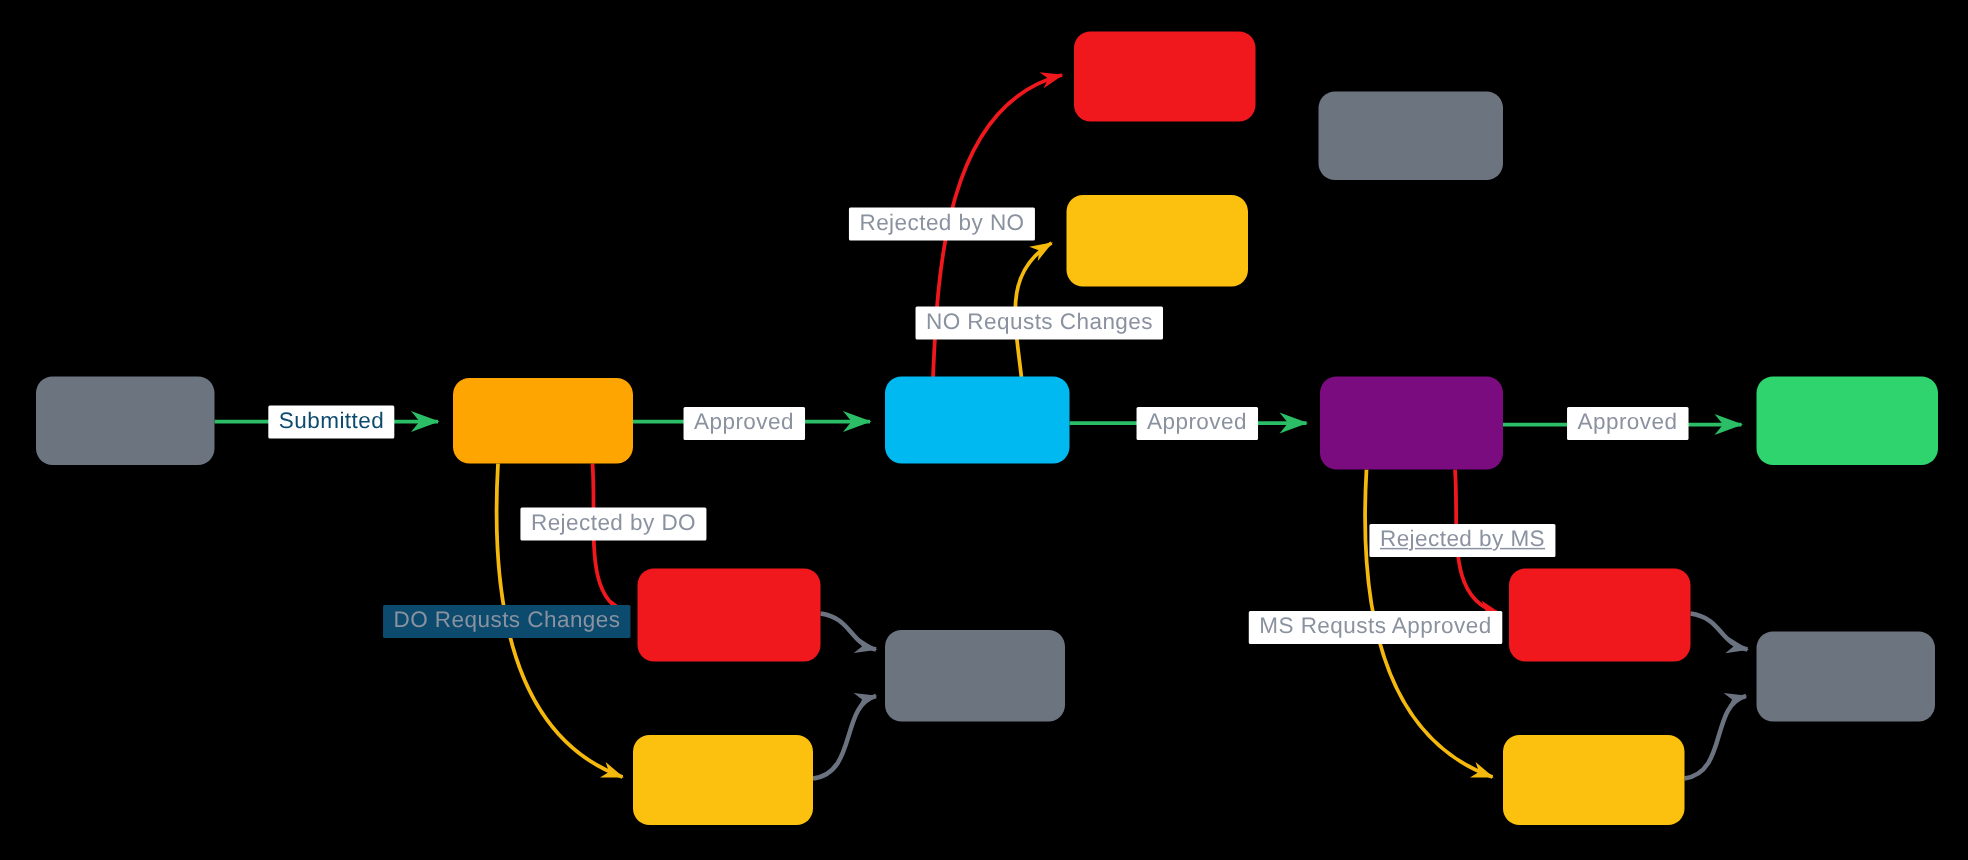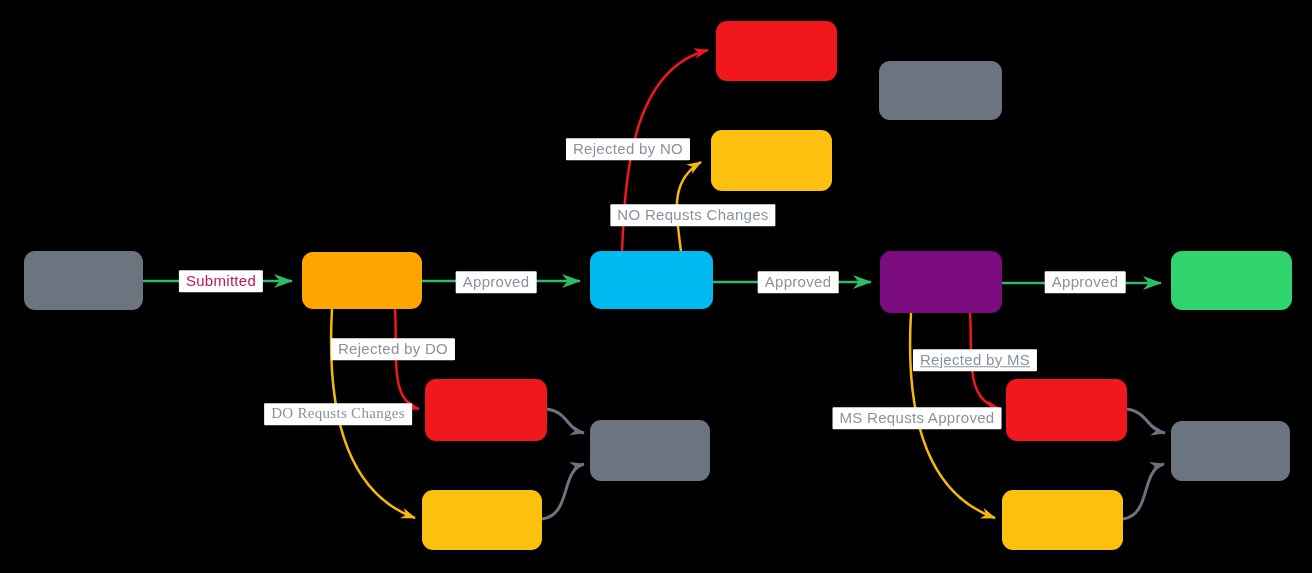--- a/index.html
+++ b/index.html
@@ -68,28 +68,28 @@
         <path d="M 395 309 C 398 350, 388 400, 419 409" fill="none" stroke="#F1181D" stroke-width="2.5" marker-end="url(#arrow-red)"></path>
         <path d="M 332 309 C 328 380, 333 488, 415 518" fill="none" stroke="#F5B90E" stroke-width="2.5" marker-end="url(#arrow-yellow)"></path>
         <path d="M 970 313 C 973 352, 963 400, 1000 409" fill="none" stroke="#F1181D" stroke-width="2.5" marker-end="url(#arrow-red)"></path>
         <path d="M 911 313 C 907 382, 912 488, 995 518" fill="none" stroke="#F5B90E" stroke-width="2.5" marker-end="url(#arrow-yellow)"></path>
         <path d="M 547 409 C 568 412, 566 429, 584 433" fill="none" stroke="#6B7280" stroke-width="3" marker-end="url(#arrow-gray)"></path>
         <path d="M 542 519 C 572 515, 560 470, 584 464" fill="none" stroke="#6B7280" stroke-width="3" marker-end="url(#arrow-gray)"></path>
         <path d="M 1127 409 C 1148 412, 1146 429, 1165 433" fill="none" stroke="#6B7280" stroke-width="3" marker-end="url(#arrow-gray)"></path>
         <path d="M 1123 519 C 1152 515, 1140 470, 1164 464" fill="none" stroke="#6B7280" stroke-width="3" marker-end="url(#arrow-gray)"></path>
       </g>
   </svg>
-<div class="edge-label" style="left: 221px; top: 281px; background: rgb(255, 255, 255); color: #be185d;">Submitted</div>
+<div class="edge-label" style="left: 221px; top: 281px; background: rgb(255, 255, 255); color: #0c4a6e;">Submitted</div>
     <div class="edge-label" style="left: 496px; top: 282px; background: rgb(255, 255, 255); color: rgb(138, 146, 160);">Approved</div>
     <div class="edge-label" style="left: 798px; top: 282px; background: rgb(255, 255, 255); color: rgb(138, 146, 160);">Approved</div>
     <div class="edge-label" style="left: 1085px; top: 282px; background: rgb(255, 255, 255); color: rgb(138, 146, 160);">Approved</div>
     <div class="edge-label" style="left: 628px; top: 149px; background: rgb(255, 255, 255); color: rgb(138, 146, 160);">Rejected by NO</div>
     <div class="edge-label" style="left: 681px; top: 215px; background: rgb(255, 255, 255); color: rgb(138, 146, 160); margin-left: 12px;">NO Requsts Changes</div>
-    <div class="edge-label" style="left: 393px; top: 349px; background: rgb(255, 255, 255); color: rgb(138, 146, 160);">Rejected by DO</div>
-    <div class="edge-label" style="left: 338px; top: 414px; background: #ffffff; color: rgb(138, 146, 160); font-family: Liberation Serif, serif;">DO Requsts Changes</div>
+    <div class="edge-label" style="left: 409px; top: 349px; background: rgb(255, 255, 255); color: rgb(138, 146, 160);">Rejected by DO</div>
+    <div class="edge-label" style="left: 338px; top: 414px; background: #0c4a6e; color: rgb(138, 146, 160);">DO Requsts Changes</div>
     <div class="edge-label" style="left: 975px; top: 360px; background: rgb(255, 255, 255); color: rgb(138, 146, 160); text-decoration: underline;">Rejected by MS</div>
     <div class="edge-label" style="left: 917px; top: 418px; background: rgb(255, 255, 255); color: rgb(138, 146, 160);">MS Requsts Approved</div>
     <div class="node" style="left: 24px; top: 251px; width: 119px; height: 59px; background: rgb(108, 116, 128);"></div>
     <div class="node" style="left: 302px; top: 252px; width: 120px; height: 57px; background: rgb(255, 165, 2);"></div>
     <div class="node" style="left: 590px; top: 251px; width: 123px; height: 58px; background: rgb(0, 185, 241);"></div>
     <div class="node" style="left: 880px; top: 251px; width: 122px; height: 62px; background: rgb(122, 12, 128);"></div>
     <div class="node" style="left: 1171px; top: 251px; width: 121px; height: 59px; background: rgb(47, 212, 110);"></div>
     <div class="node" style="left: 716px; top: 21px; width: 121px; height: 60px; background: rgb(241, 24, 29);"></div>
     <div class="node" style="left: 711px; top: 130px; width: 121px; height: 61px; background: rgb(252, 193, 14);"></div>
     <div class="node" style="left: 879px; top: 61px; width: 123px; height: 59px; background: rgb(108, 116, 128);"></div>

